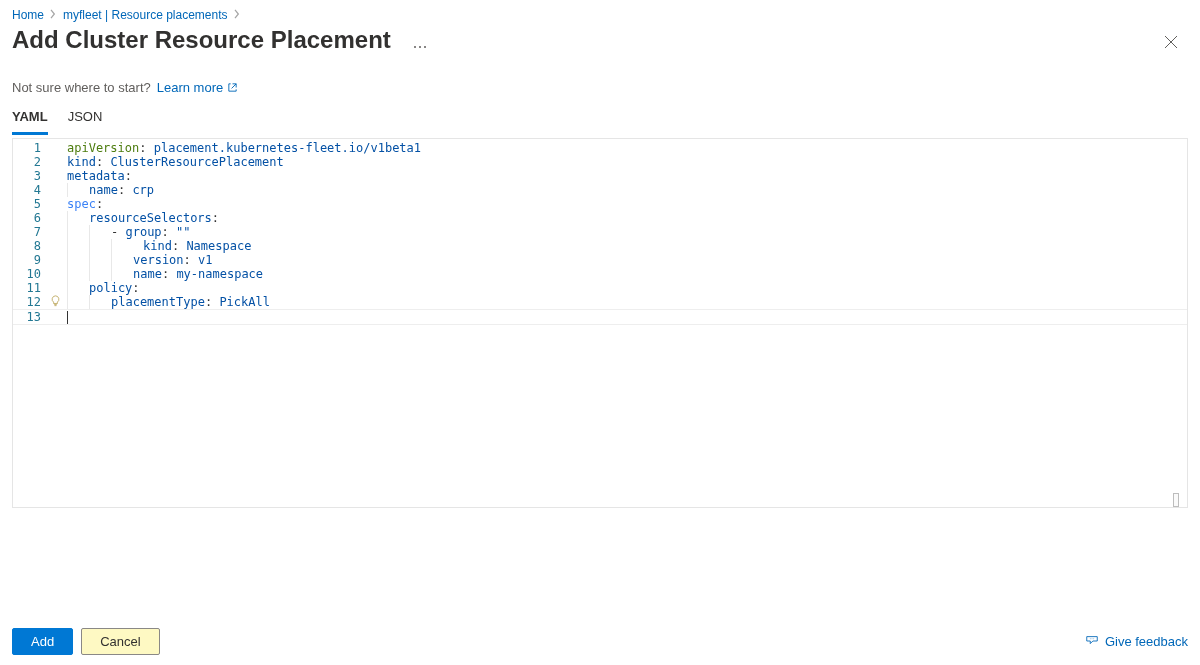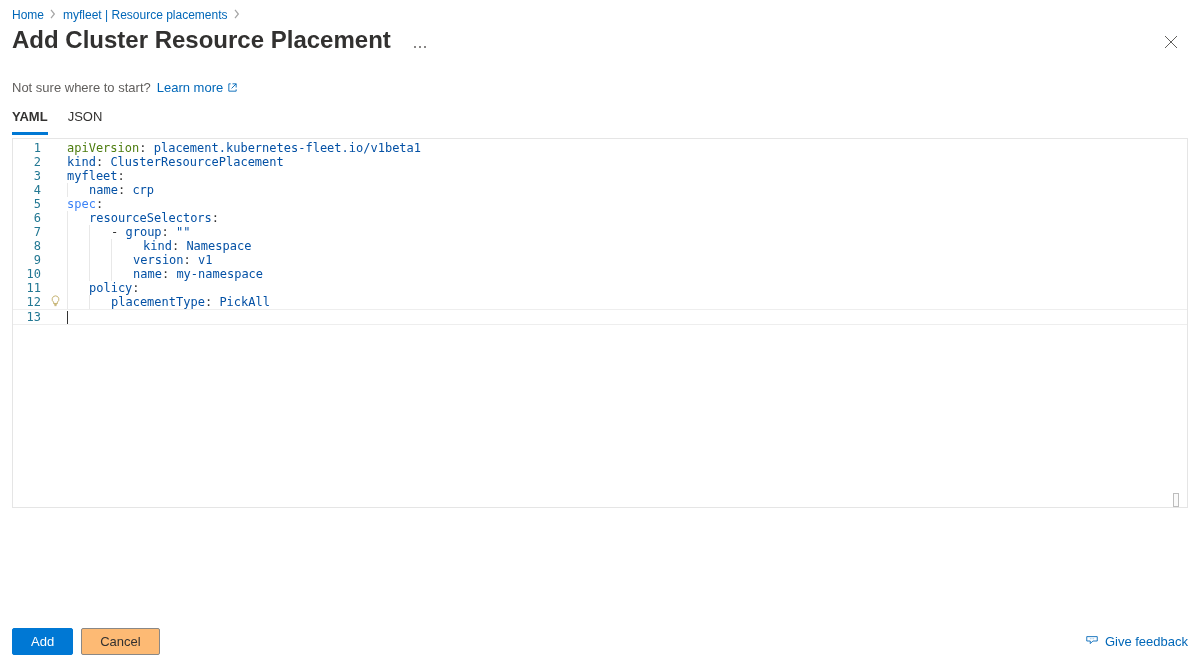--- a/index.html
+++ b/index.html
@@ -162,21 +162,21 @@
     padding:5px 18px;
     border-radius:2px;
     cursor:pointer;
   }
   .btn-primary {
     background: #0078d4;
     color:#fff;
     border:1px solid #0078d4;
   }
   .btn-secondary {
-    background:#fdba74;
+    background:#fef9c3;
     color:#323130;
     border:1px solid #8a8886;
   }
   .feedback {
     display:flex;
     align-items:center;
     gap:6px;
     color: var(--link);
     font-size:13px;
     cursor:pointer;
@@ -243,21 +243,21 @@
           <div class="code"><span style="padding-left: 0px;"><span style="color: #4d7c0f;">apiVersion</span><span style="color: rgb(51, 51, 51);">:</span> <span style="color: rgb(4, 81, 165);">placement.kubernetes-fleet.io/v1beta1</span></span></div>
         </div>
         <div class="line">
           <div class="ln">2</div>
           <div class="glyph"></div>
           <div class="code"><span style="padding-left: 0px;"><span style="color: rgb(4, 81, 165);">kind</span><span style="color: rgb(51, 51, 51);">:</span> <span style="color: rgb(4, 81, 165);">ClusterResourcePlacement</span></span></div>
         </div>
         <div class="line">
           <div class="ln">3</div>
           <div class="glyph"></div>
-          <div class="code"><span style="padding-left: 0px;"><span style="color: rgb(4, 81, 165);">myfleet</span><span style="color: rgb(51, 51, 51);">:</span></span></div>
+          <div class="code"><span style="padding-left: 0px;"><span style="color: rgb(4, 81, 165);">metadata</span><span style="color: rgb(51, 51, 51);">:</span></span></div>
         </div>
         <div class="line">
           <div class="ln">4</div>
           <div class="glyph"></div>
           <div class="code"><span class="indent-guide" style="left: 4px;"></span><span style="padding-left: 22px;"><span style="color: rgb(4, 81, 165);">name</span><span style="color: rgb(51, 51, 51);">:</span> <span style="color: rgb(4, 81, 165);">crp</span></span></div>
         </div>
         <div class="line">
           <div class="ln">5</div>
           <div class="glyph"></div>
           <div class="code"><span style="padding-left: 0px;"><span style="color: #3b82f6;">spec</span><span style="color: rgb(51, 51, 51);">:</span></span></div>

